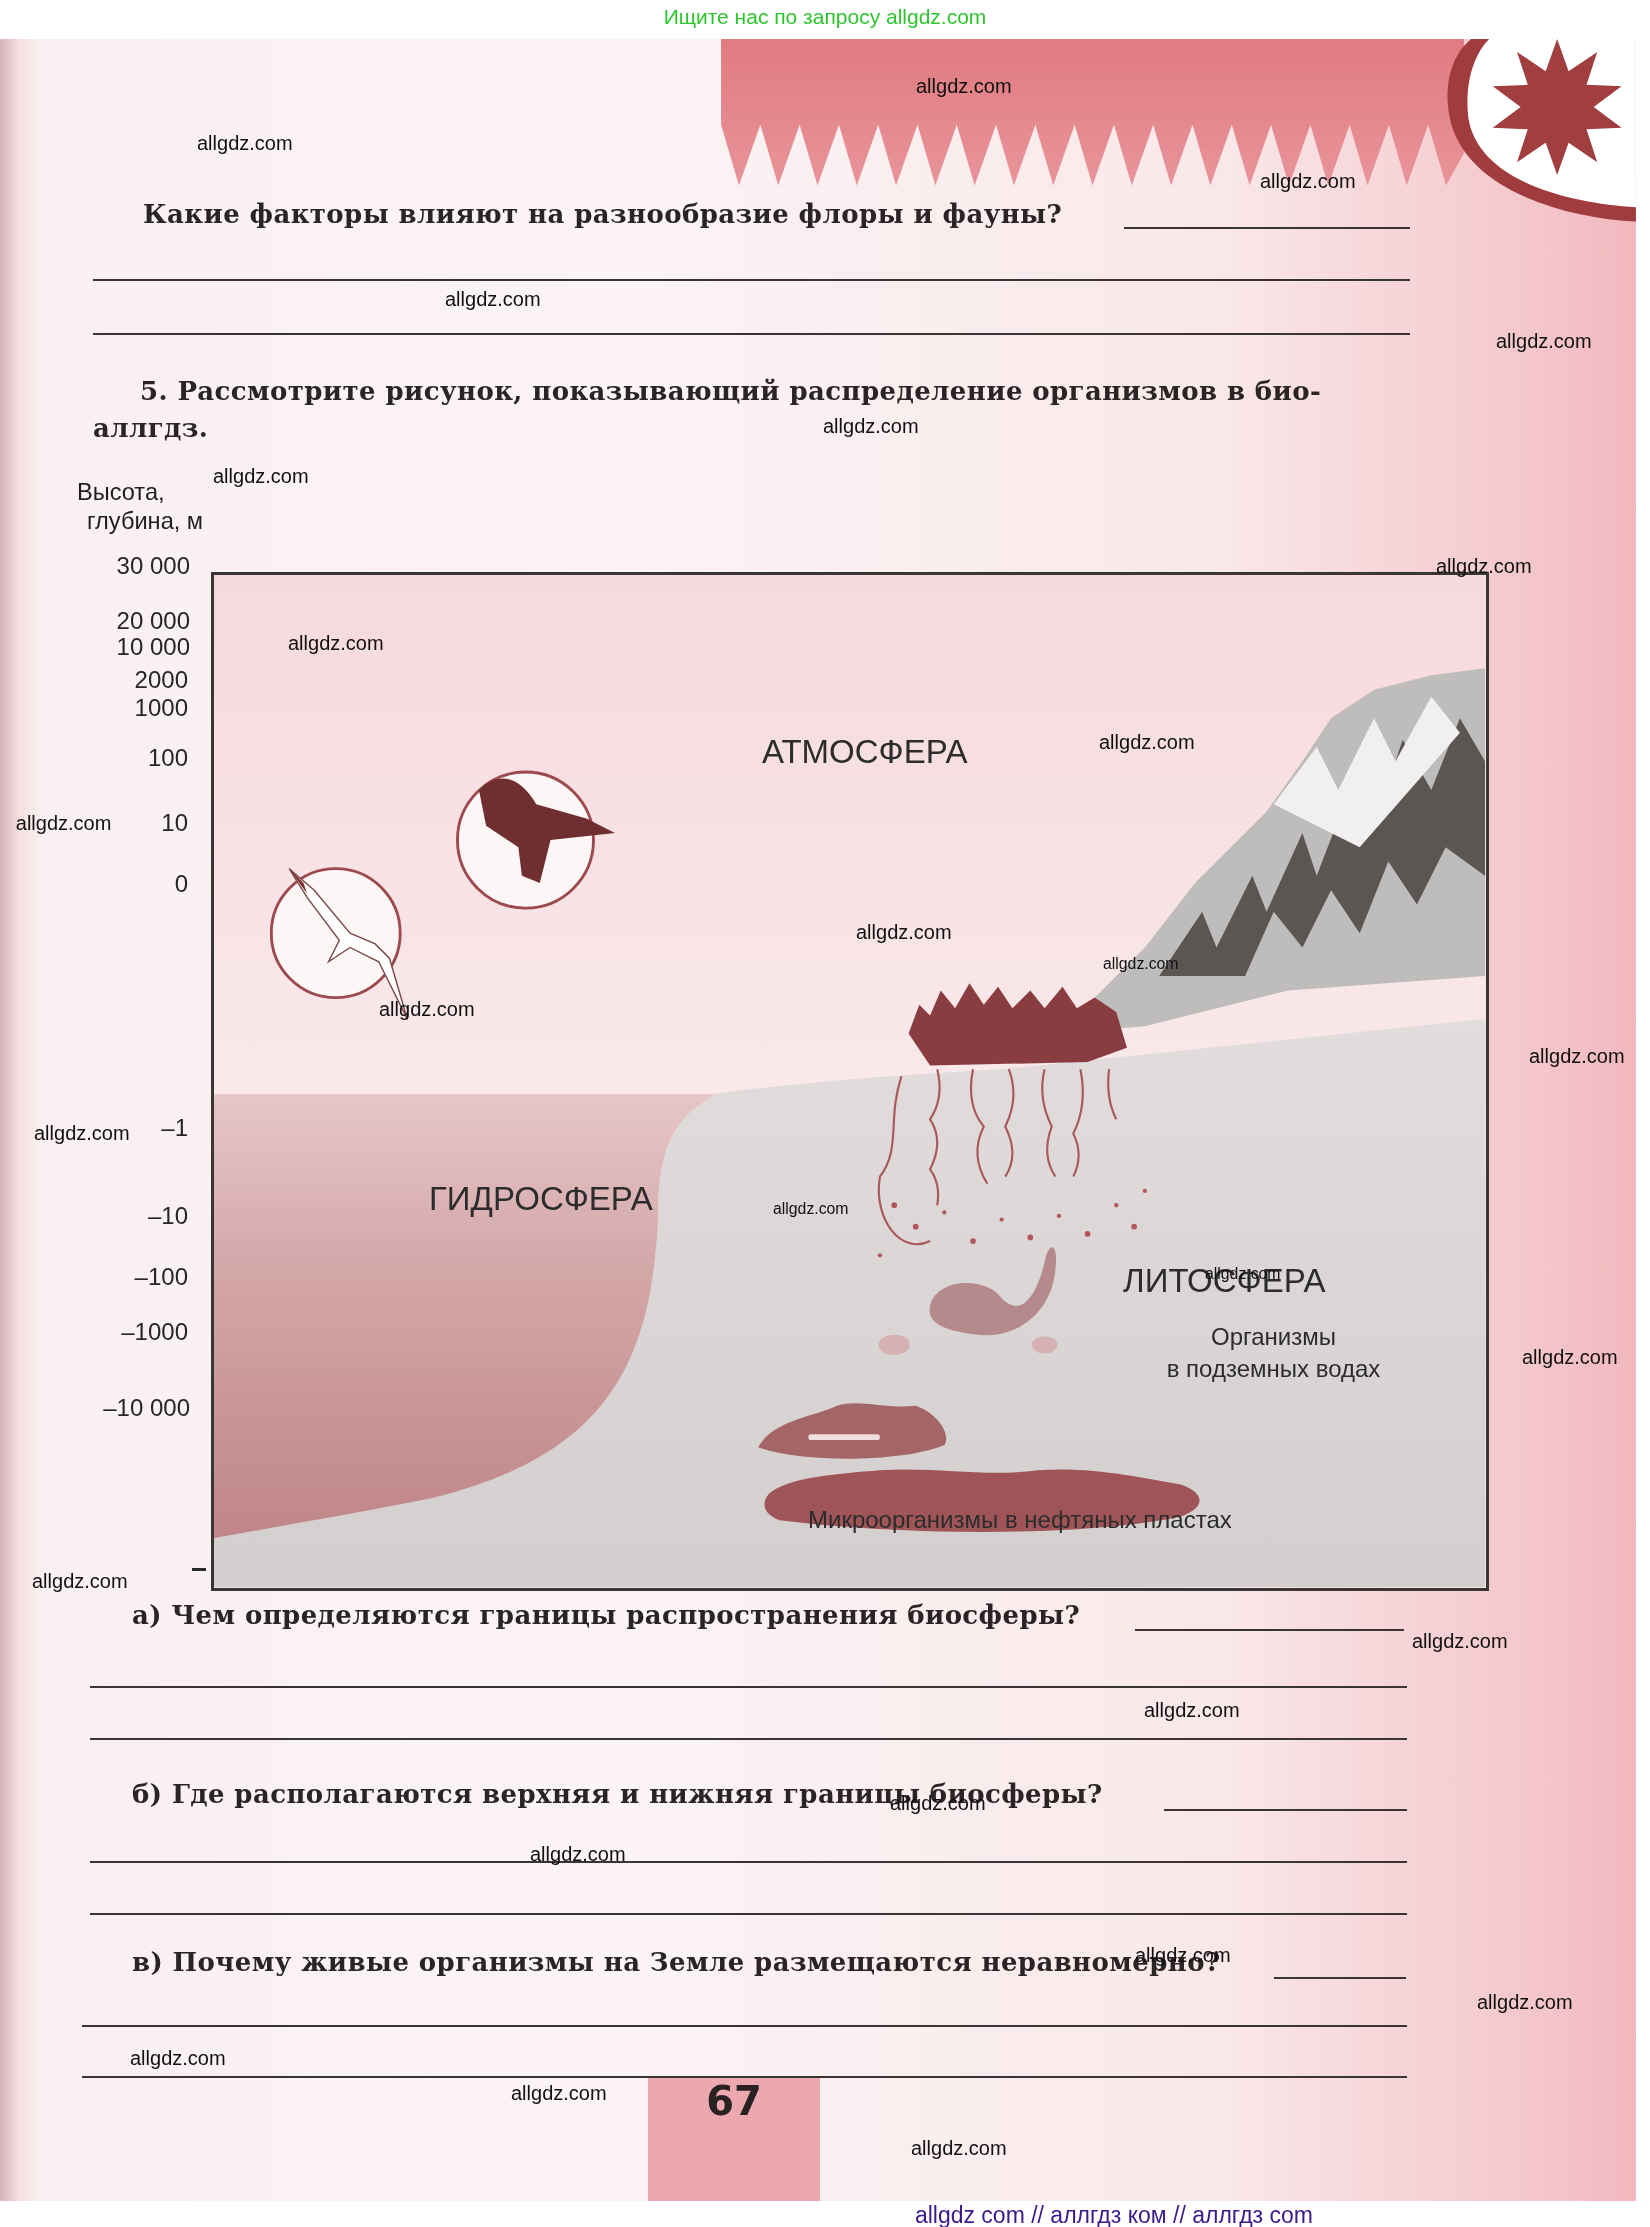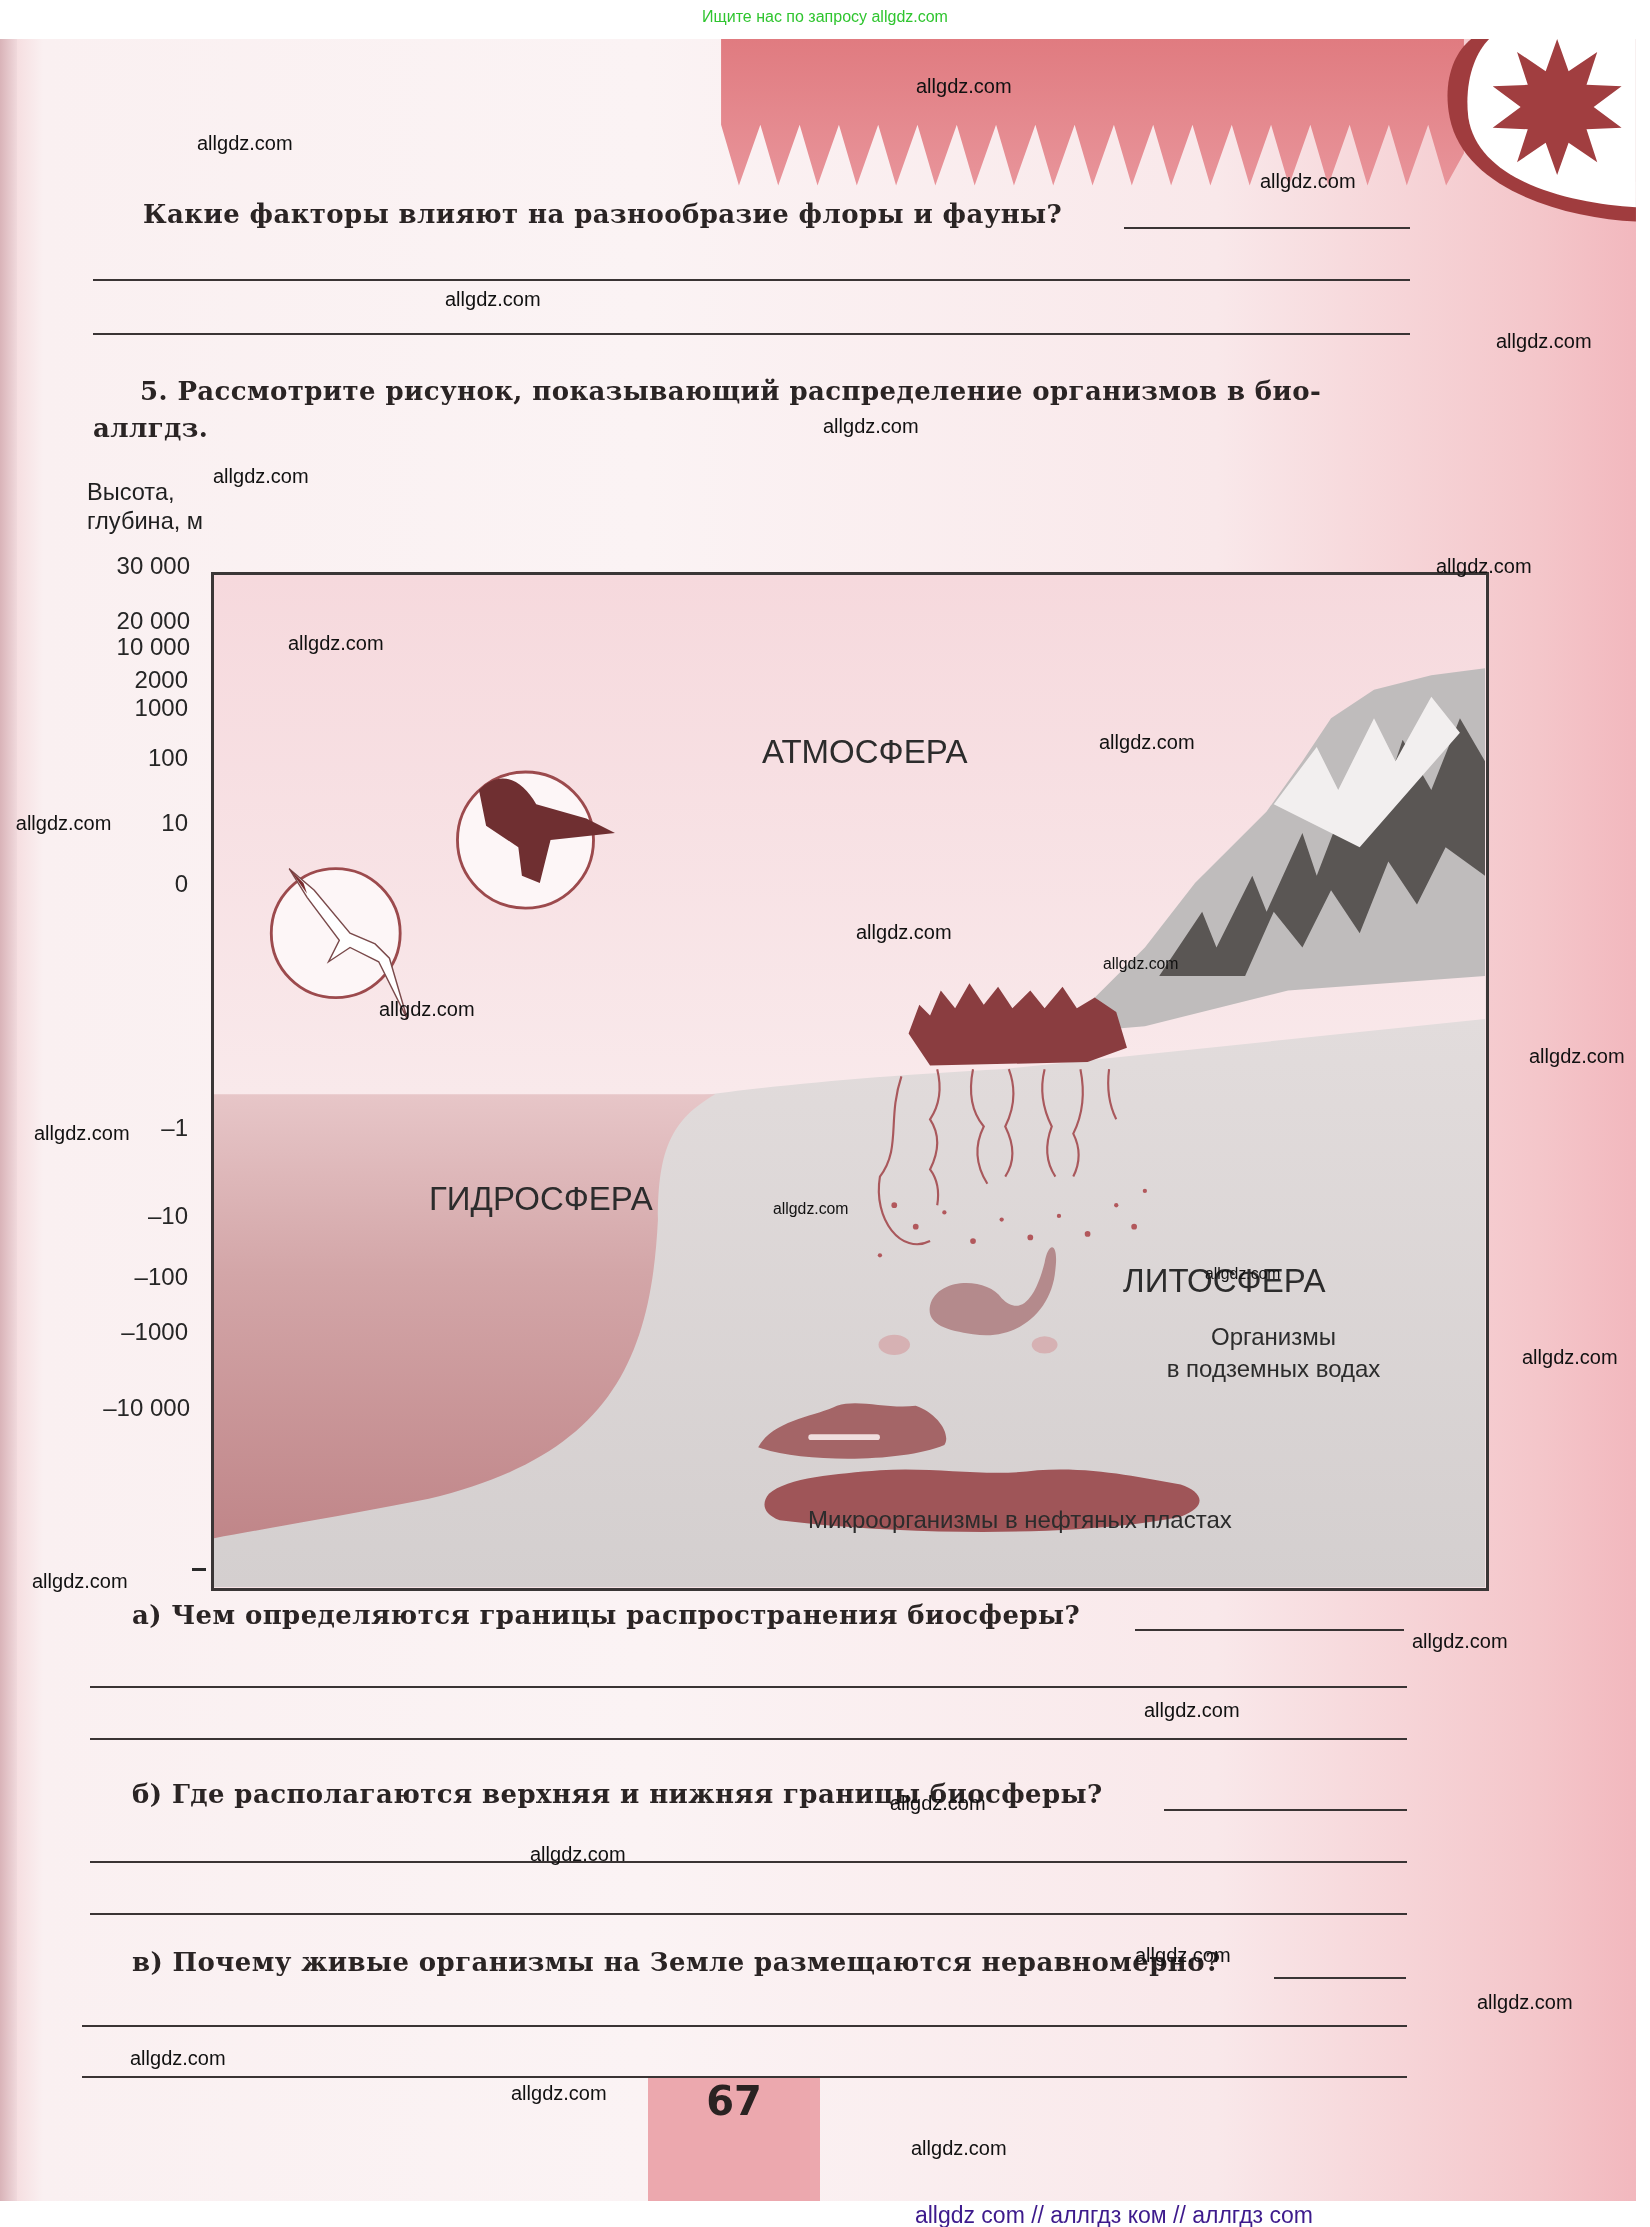--- a/index.html
+++ b/index.html
@@ -3,21 +3,21 @@
 <meta charset="utf-8">
 <style>
   html, body { margin: 0; padding: 0; }
   body {
     width: 1650px; height: 2227px; position: relative; overflow: hidden;
     background: #ffffff;
     font-family: "Liberation Sans", sans-serif;
   }
   .top-banner {
     position: absolute; left: 0; top: 0; width: 1650px; height: 36px;
-    text-align: center; font-size: 16px; line-height: 33px; color: #2fc52f;
+    text-align: center; font-size: 21px; line-height: 33px; color: #2fc52f;
   }
   .bottom-banner {
     position: absolute; left: 0; top: 2202px; width: 1313px; height: 26px;
     text-align: right; font-size: 23px; line-height: 26px; color: #3d1a8c;
   }
   .page {
     position: absolute; left: 0; top: 39px; width: 1636px; height: 2162px;
     background: linear-gradient(90deg, #f3d3d6 0px, #faf0f1 43px, #fbf3f4 644px, #f9e8ea 1217px, #f4c6ca 1539px, #f2b8be 1636px);
     overflow: hidden;
   }
@@ -90,21 +90,21 @@
   </div>
 
   <div class="serif-q" style="left:143px; top:160px;">Какие факторы влияют на разнообразие флоры и фауны?</div>
   <div class="rule" style="left:1124px; top:188px; width:286px;"></div>
   <div class="rule" style="left:93px; top:240px; width:1317px;"></div>
   <div class="rule" style="left:93px; top:294px; width:1317px;"></div>
 
   <div class="serif-q" style="left:140px; top:337px;">5. Рассмотрите рисунок, показывающий распределение организмов в био-</div>
   <div class="serif-q" style="left:93px; top:374px;">аллгдз.</div>
 
-  <div class="axis-title" style="left:87px; top:438px;">Высота,</div>
+  <div class="axis-title" style="left:77px; top:438px;">Высота,</div>
   <div class="axis-title" style="left:87px; top:467px;">глубина, м</div>
 
   <div class="tick" style="left:68px; top:513px;">30 000</div>
   <div class="tick" style="left:68px; top:568px;">20 000</div>
   <div class="tick" style="left:68px; top:594px;">10 000</div>
   <div class="tick" style="left:66px; top:627px;">2000</div>
   <div class="tick" style="left:66px; top:655px;">1000</div>
   <div class="tick" style="left:66px; top:705px;">100</div>
   <div class="tick" style="left:66px; top:770px;text-align:right;">10</div>
   <div class="tick" style="left:66px; top:831px;">0</div>

